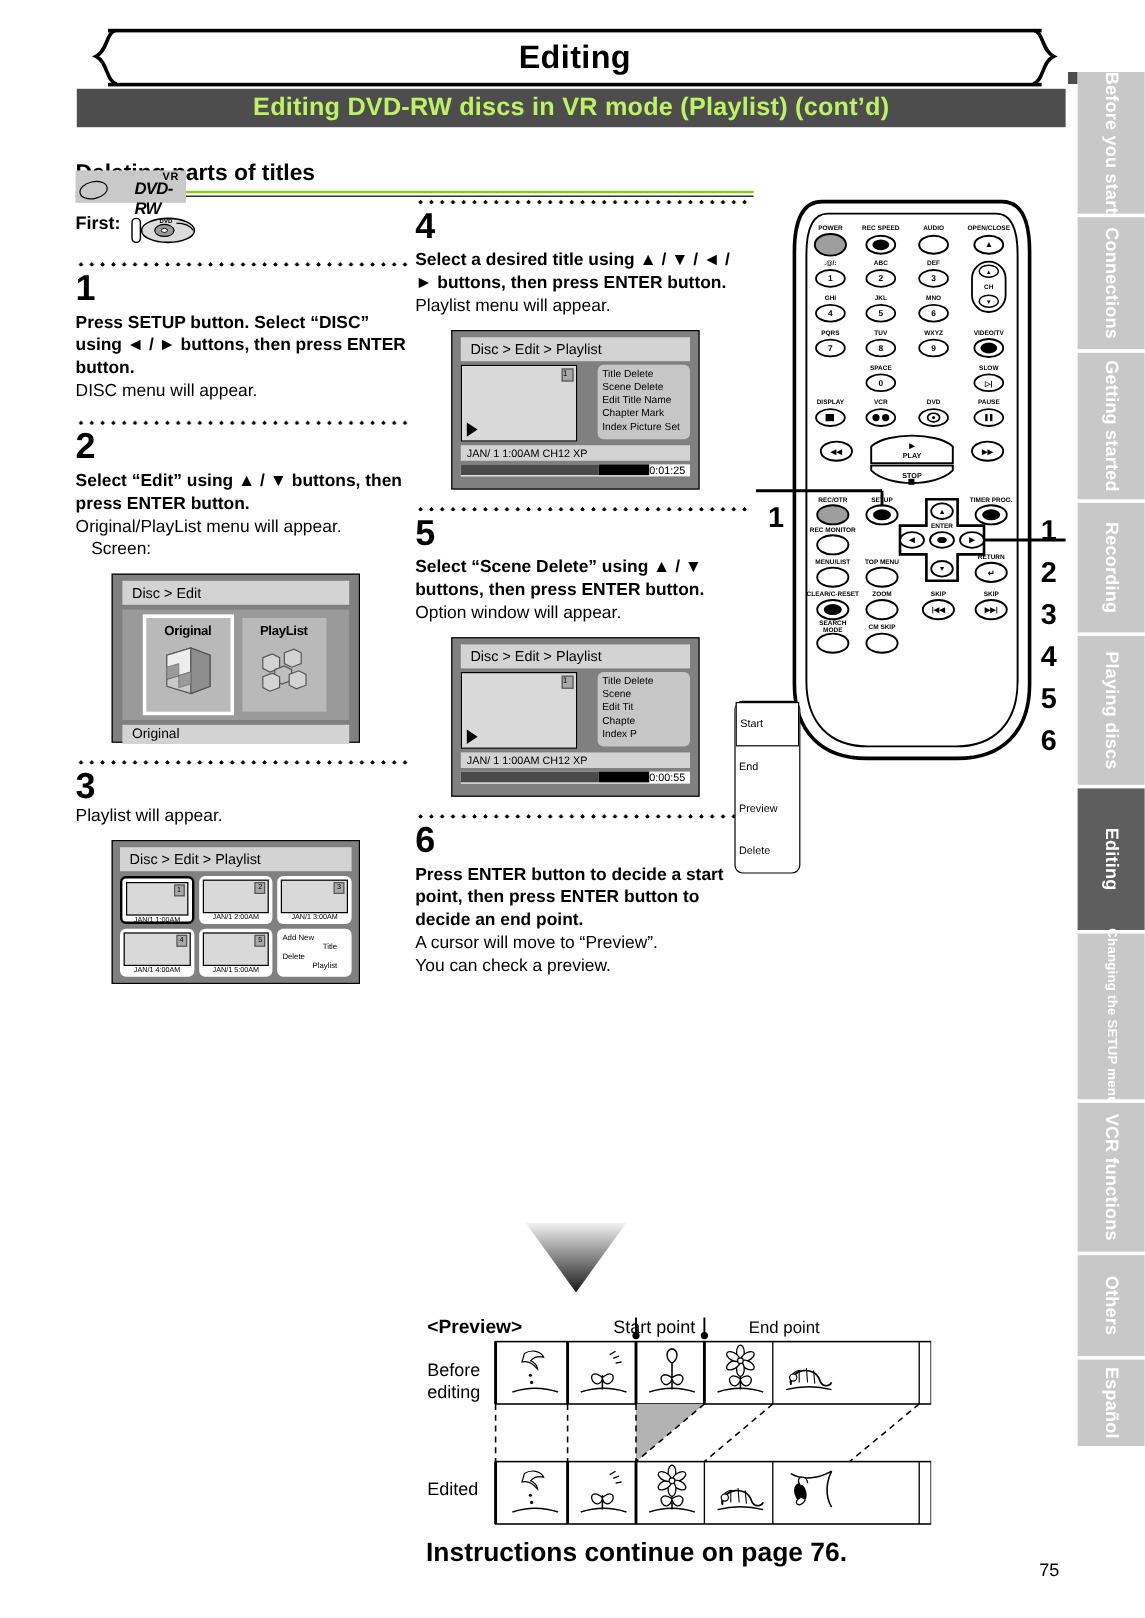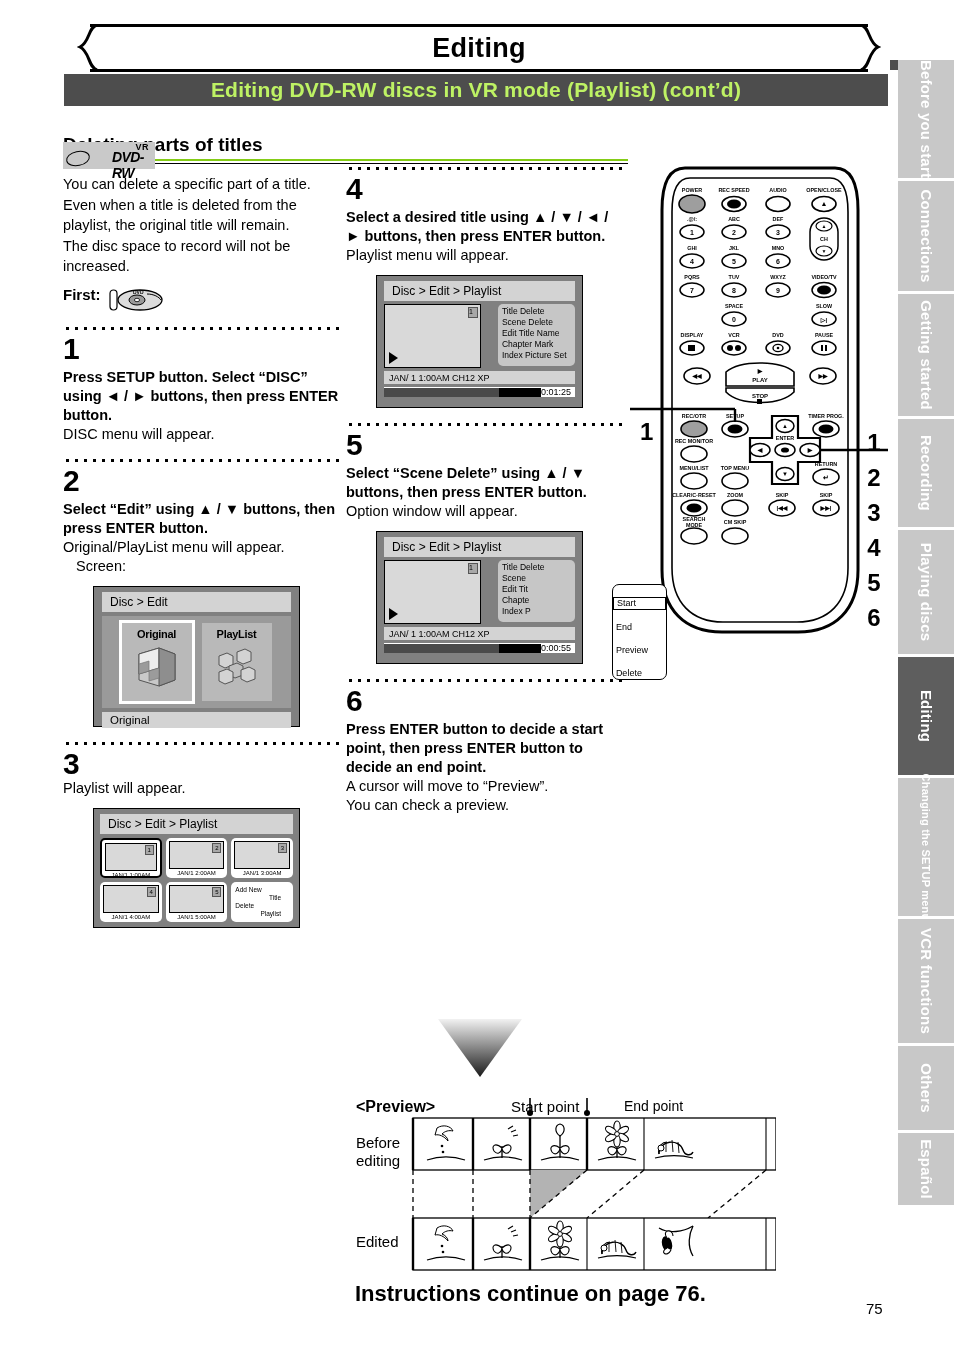--- a/index.html
+++ b/index.html
@@ -88,28 +88,28 @@
 
   
   .pl-det{width:205px;height:131px;margin-left:30px;}
   .pl-det .mid{display:flex;gap:17px;padding:3px 7px;}
   .pl-det .prev{width:96px;height:62px;background:#d9d9d9;border:1.5px solid #000;position:relative;}
   .pl-det .prev .pn{position:absolute;right:2px;top:2px;background:#a8a8a8;border:1px solid #555;font-size:7px;width:8px;height:9px;}
   .pl-det .prev .play{position:absolute;left:4px;bottom:3px;width:0;height:0;border-left:9px solid #000;border-top:6px solid transparent;border-bottom:6px solid transparent;}
   .pl-det .menu{width:78px;height:62px;background:#c6c6c6;border-radius:5px;position:relative;padding:2px 0 0 4px;box-sizing:border-box;}
   .pl-det .menu .it{font-size:8.5px;line-height:11px;white-space:nowrap;}
   .pl-det .info{background:#d3d3d3;font-size:9px;margin:0 7px;padding:1.5px 5px;}
-  .pl-det .prog{display:flex;align-items:flex-end;margin:3px 7px 0 7px;background:#fff;}
+  .pl-det .prog{display:flex;align-items:flex-start;margin:3px 7px 0 7px;background:#fff;}
   .pl-det .prog .b1{height:9px;background:#4a4a4a;width:60%;}
   .pl-det .prog .b2{height:9px;background:#000;width:22%;}
   .pl-det .prog .tm{font-size:9px;margin-left:auto;padding-right:4px;}
 
   
   .popup{position:absolute;left:114px;top:24px;width:53px;background:#fff;border:1.5px solid #000;border-radius:7px;z-index:5;}
-  .popup .pi{font-size:9px;line-height:11px;padding:0 3px;margin-top:12px;}
+  .popup .pi{font-size:9px;line-height:11px;padding:12px 3px;}
   .popup .pi.sel{border:1.3px solid #000;background:#fff;}
 
   
   .remote-wrap{position:absolute;left:630px;top:160px;width:260px;height:480px;}
   .callouts{position:absolute;left:862px;top:425px;font-weight:bold;font-size:24px;line-height:35px;text-align:center;width:24px;}
   .callout-left{position:absolute;left:640px;top:418px;font-weight:bold;font-size:24px;}
 
   
   .down-arrow{position:absolute;left:436px;top:1017px;width:88px;height:62px;}
 
@@ -163,25 +163,20 @@
   </div>
 
   <div class="col-left">
 
     <div class="dvdrw">
       <div class="disc"></div>
       <div class="vr">VR</div>
       <div class="nm">DVD-RW</div>
     </div>
 
-    <div class="body-txt">
-      <p>You can delete a specific part of a title.</p>
-      <p>Even when a title is deleted from the playlist, the original title will remain.</p>
-      <p>The disc space to record will not be increased.</p>
-    </div>
 
     <div class="first-row">
       <div class="lbl">First:</div>
       <div class="disc-icon">
         <svg width="56" height="26" viewBox="0 0 56 26">
           <rect x="1" y="4" width="7" height="20" rx="3.5" fill="#fff" stroke="#000" stroke-width="1.2"></rect>
           <ellipse cx="31" cy="14" rx="22" ry="10" fill="#dcdcdc" stroke="#000" stroke-width="1.3"></ellipse>
           <ellipse cx="28" cy="14" rx="8" ry="5" fill="#9a9a9a" stroke="#000" stroke-width="1"></ellipse>
           <ellipse cx="28" cy="14" rx="2.6" ry="1.7" fill="#fff" stroke="#000" stroke-width=".8"></ellipse>
           <path d="M38 8 C45 8, 50 11, 52 14" fill="none" stroke="#000" stroke-width="1"></path>

